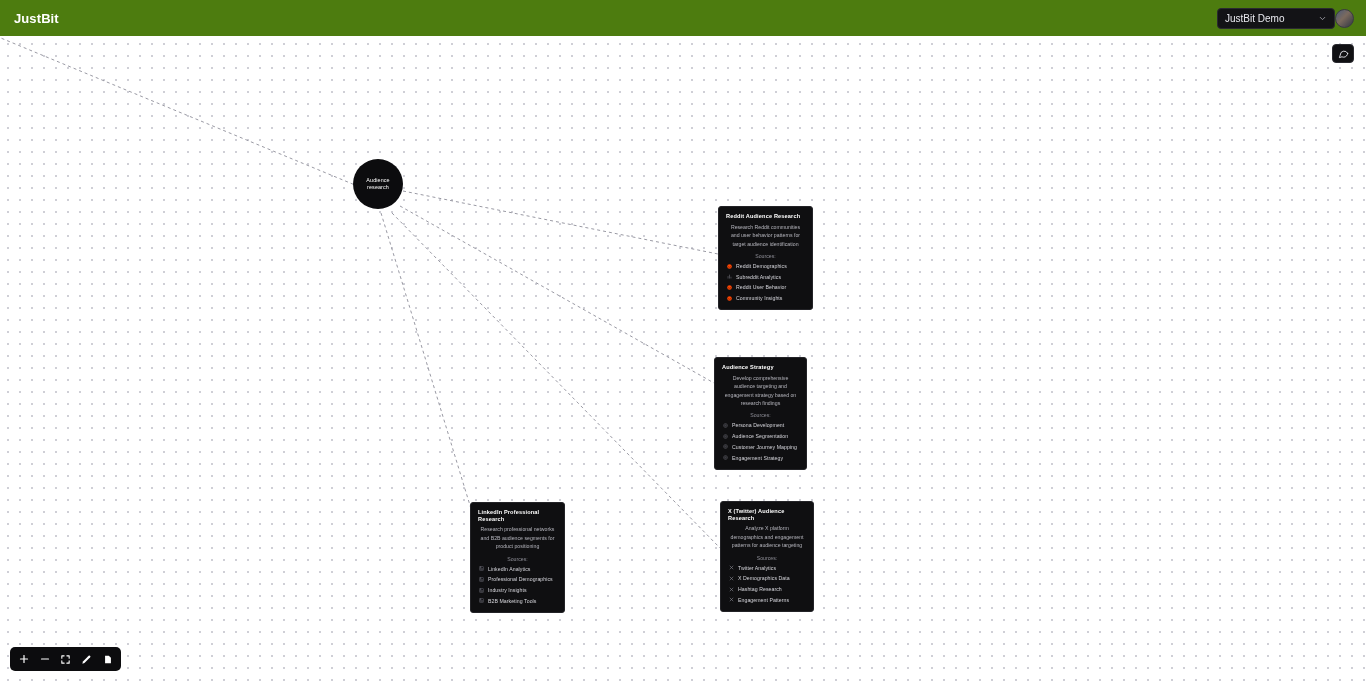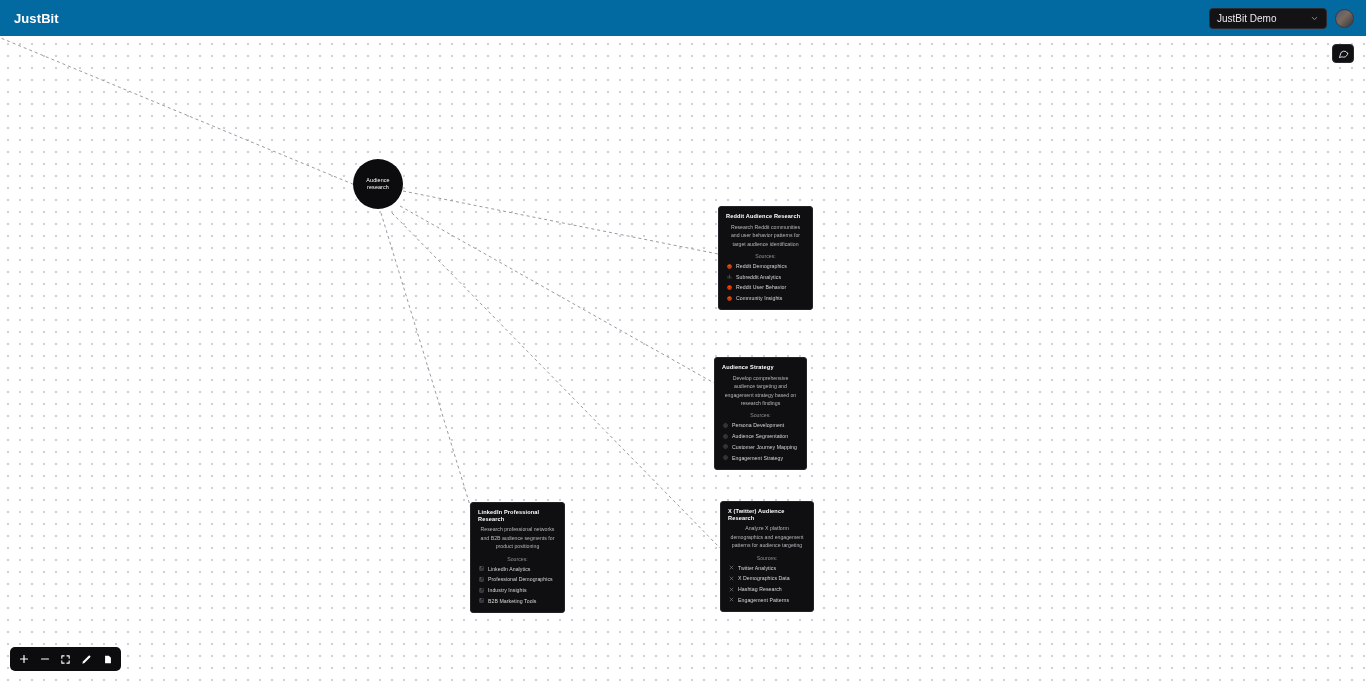--- a/index.html
+++ b/index.html
@@ -8,35 +8,35 @@
     width: 1366px; height: 681px;
     overflow: hidden;
     background: #ffffff;
     font-family: "Liberation Sans", sans-serif;
   }
 
   
   .topbar {
     position: absolute; top: 0; left: 0;
     width: 1366px; height: 36px;
-    background: #0369a1;
+    background: #4d7c0f;
     display: flex; align-items: center;
     z-index: 40;
   }
   .brand {
     color: #ffffff;
     font-size: 13px;
     font-weight: bold;
     letter-spacing: .1px;
     margin-left: 14px;
   }
   .topbar-right {
     margin-left: auto;
     display: flex; align-items: center;
-    gap: 8px; margin-right: 12px;
+    margin-right: 12px;
   }
   .workspace-select {
     width: 118px; height: 21px;
     background: #131316;
     border: 1px solid #2a2a30;
     border-radius: 4px;
     display: flex; align-items: center;
     padding: 0 7px;
     color: #e9e9ef;
     font-size: 10px;

